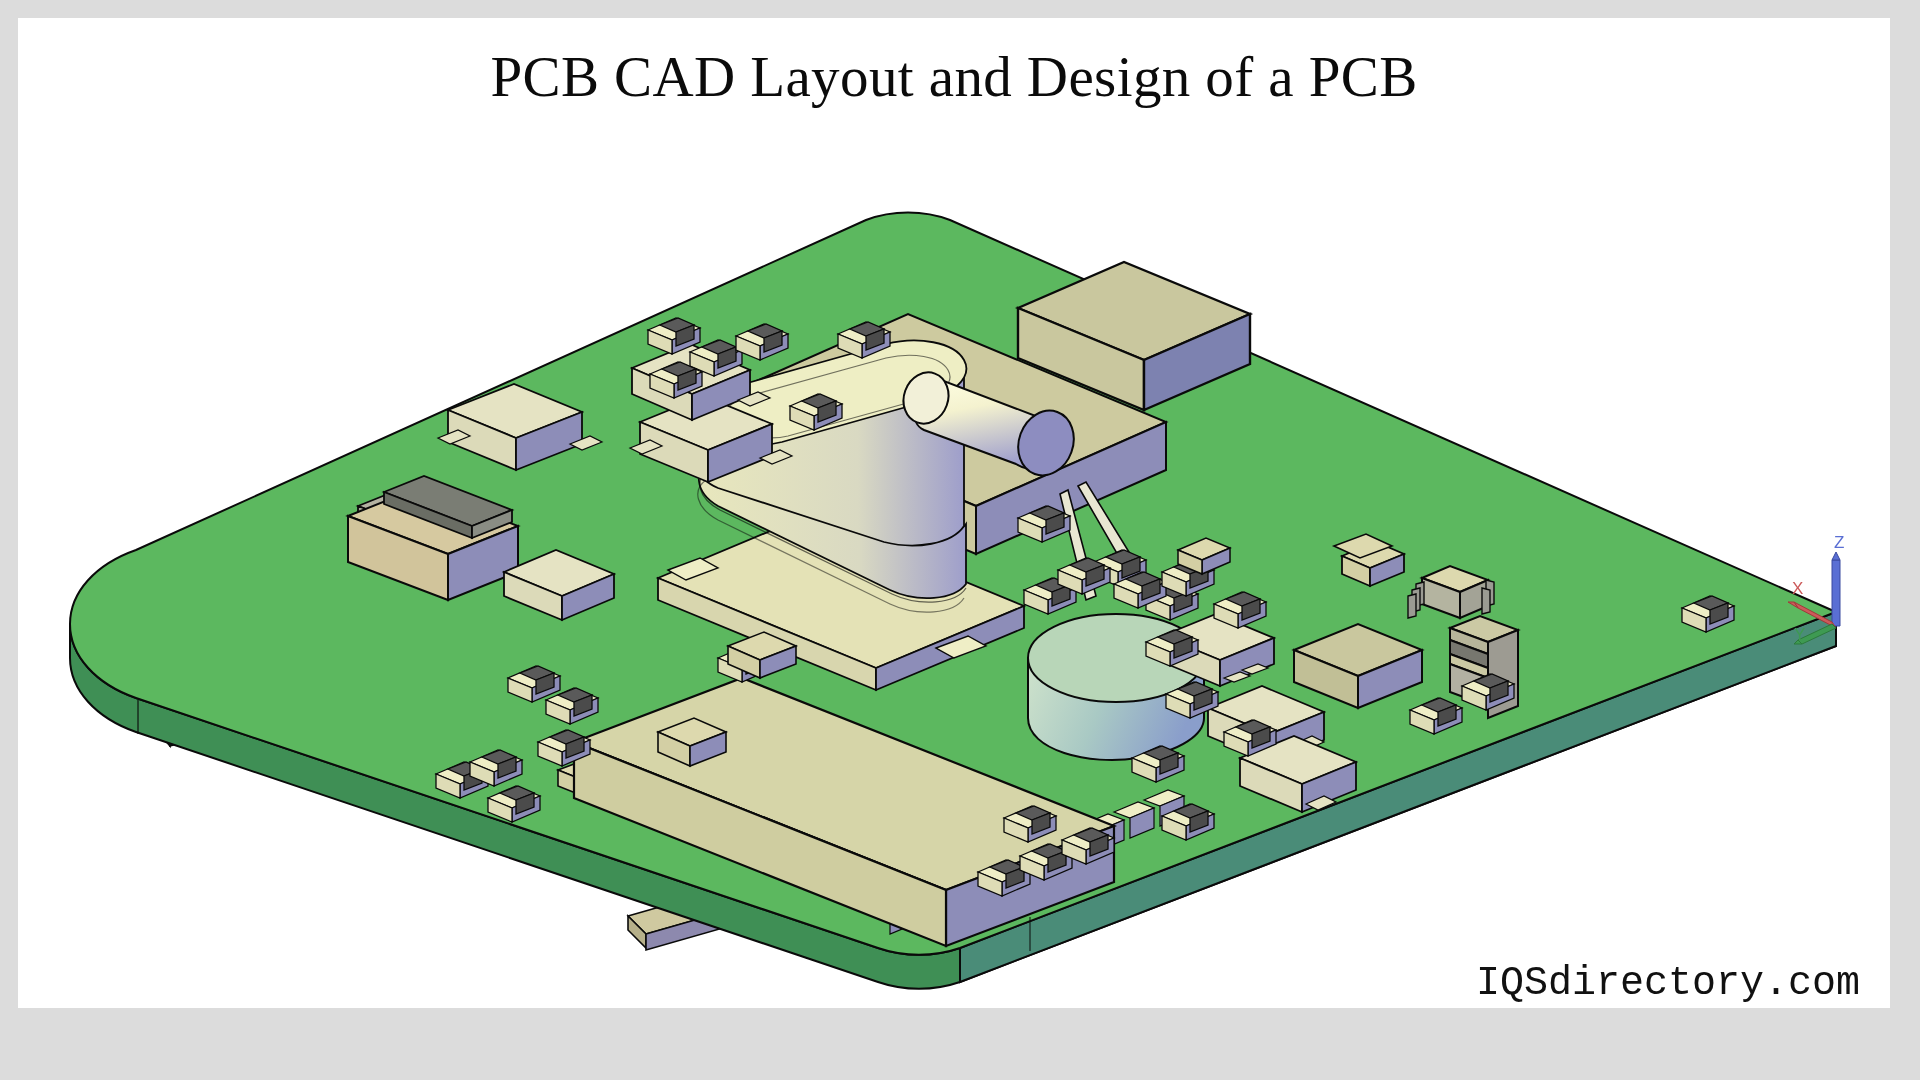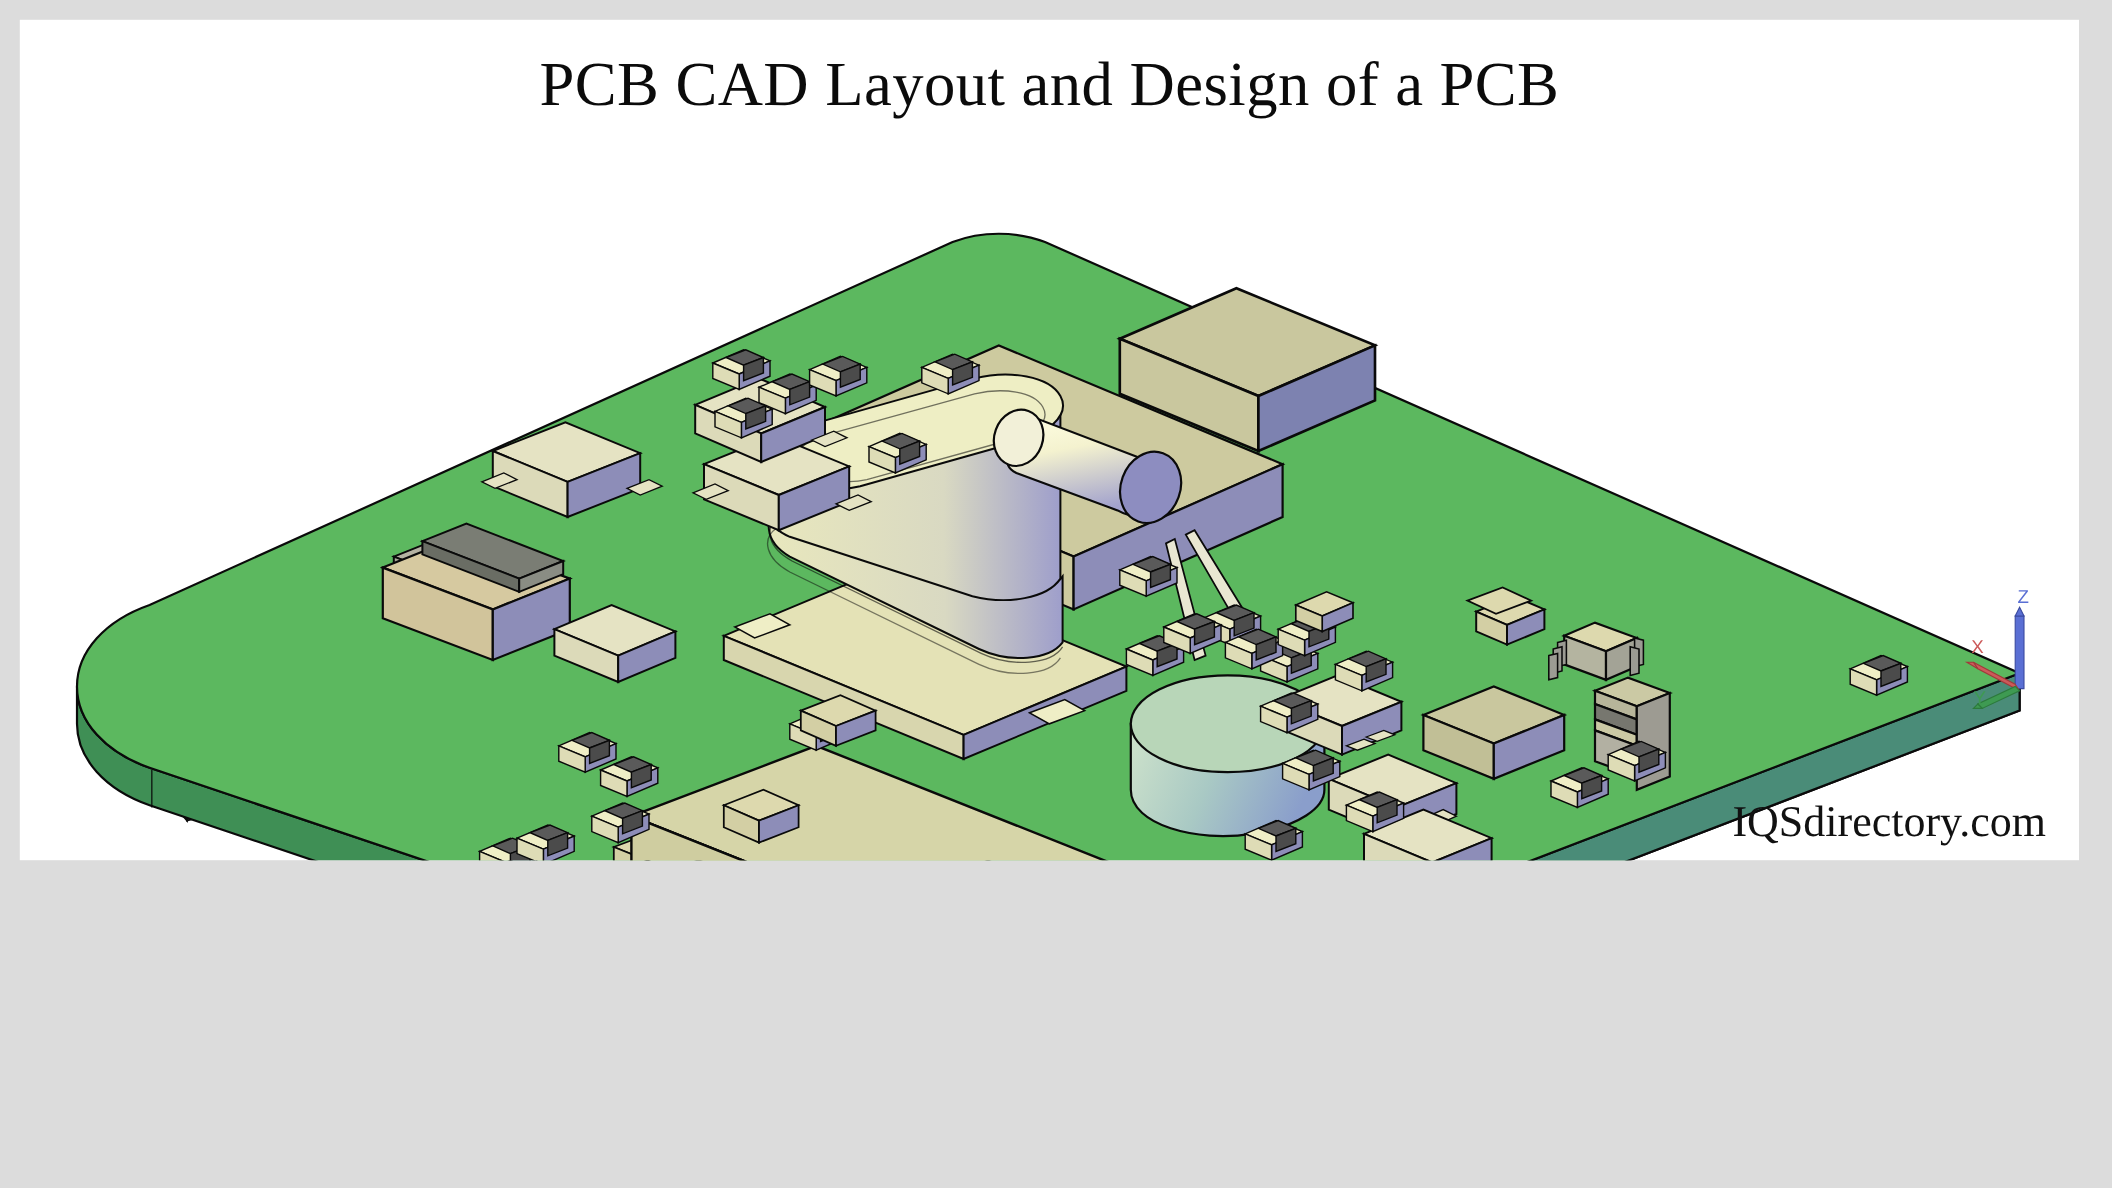--- a/index.html
+++ b/index.html
@@ -16,42 +16,42 @@
     position: relative;
     width: 1920px;
     height: 1080px;
     background: #dcdcdc;
   }
   #canvas-area {
     position: absolute;
     left: 18px;
     top: 18px;
     width: 1872px;
-    height: 764px;
+    height: 990px;
     background: #ffffff;
     overflow: hidden;
   }
   #page-title {
     position: absolute;
     left: 0;
     top: 26px;
     width: 1872px;
     text-align: center;
     font-family: "Liberation Serif", serif;
     font-size: 57px;
     font-weight: 400;
     letter-spacing: 0.4px;
     color: #0b0b0b;
     white-space: nowrap;
   }
   #watermark {
     position: absolute;
     right: 30px;
-    bottom: 12px;
-    font-family: Liberation Serif, serif;
+    bottom: 2px;
+    font-family: Liberation Mono, monospace;
     font-size: 40px;
     color: #111111;
     letter-spacing: 0px;
     white-space: nowrap;
   }
   #scene {
     position: absolute;
     left: 0;
     top: 0;
     width: 1872px;

